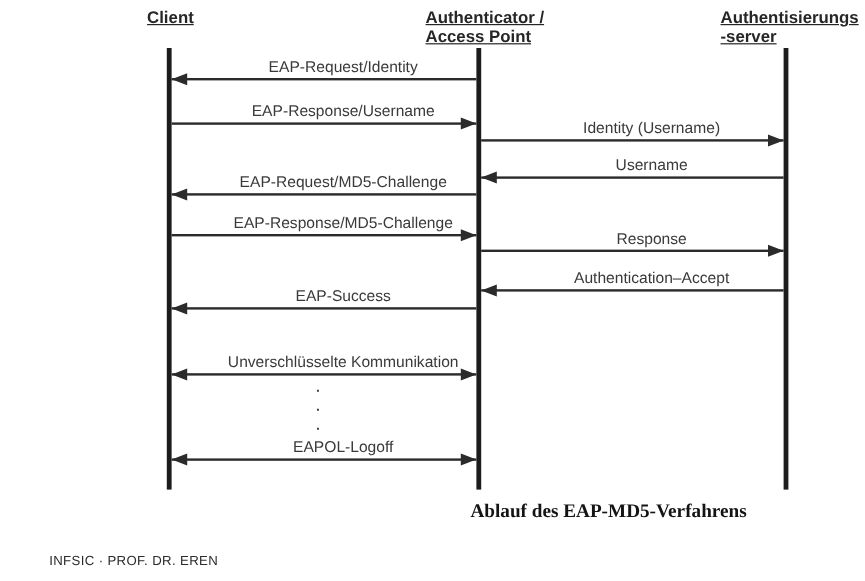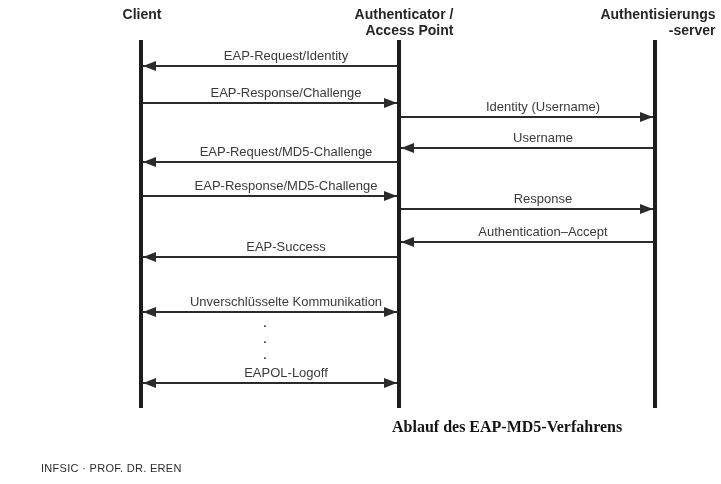--- a/index.html
+++ b/index.html
@@ -4,22 +4,22 @@
 <style>
   html, body { margin:0; padding:0; background:#ffffff; }
   .slide {
     position:relative; width:721px; height:484px; background:#ffffff;
     font-family:"Liberation Sans", sans-serif; overflow:hidden;
   }
 
   
   .actor-label {
     position:absolute; top:6px; transform:translateX(-50%);
-    text-align:right; font-weight:bold; font-size:14px; line-height:1.15;
-    color:#262626; white-space:pre-line;
+    text-align:left; font-weight:bold; font-size:14px; line-height:1.15;
+    color:#262626; white-space:pre-line;text-decoration:underline;
   }
   .actor-client { left:142px; }
   .actor-auth   { left:404px; }
   .actor-server { left:658px; }
 
   
   .lifeline {
     position:absolute; top:40px; height:368px; width:4px; background:#1c1c1c;
   }
   .lifeline-client { left:139px; }
@@ -94,21 +94,21 @@
   <div class="lifeline lifeline-auth"></div>
   <div class="lifeline lifeline-server"></div>
 
   <div class="msg lane1 m1">
     <span class="label">EAP-Request/Identity</span>
     <span class="line"></span>
     <span class="head head-l"></span>
   </div>
 
   <div class="msg lane1 m2">
-    <span class="label">EAP-Response/Challenge</span>
+    <span class="label">EAP-Response/Username</span>
     <span class="line"></span>
     <span class="head head-r"></span>
   </div>
 
   <div class="msg lane2 m3">
     <span class="label">Identity (Username)</span>
     <span class="line"></span>
     <span class="head head-r"></span>
   </div>
 

